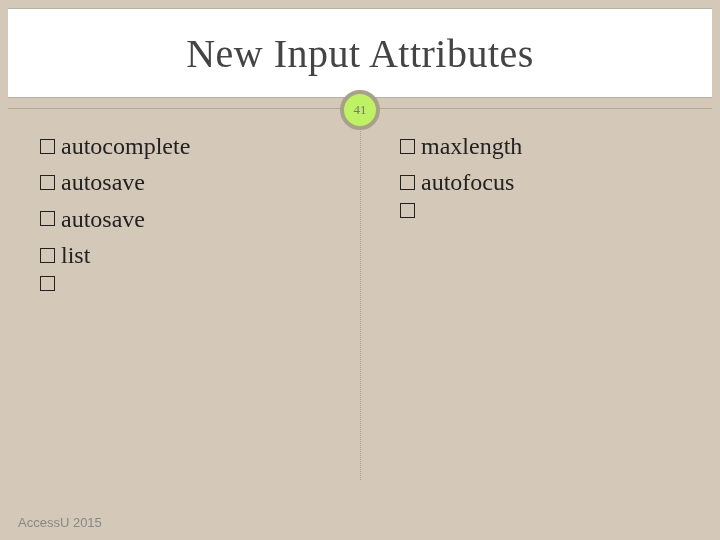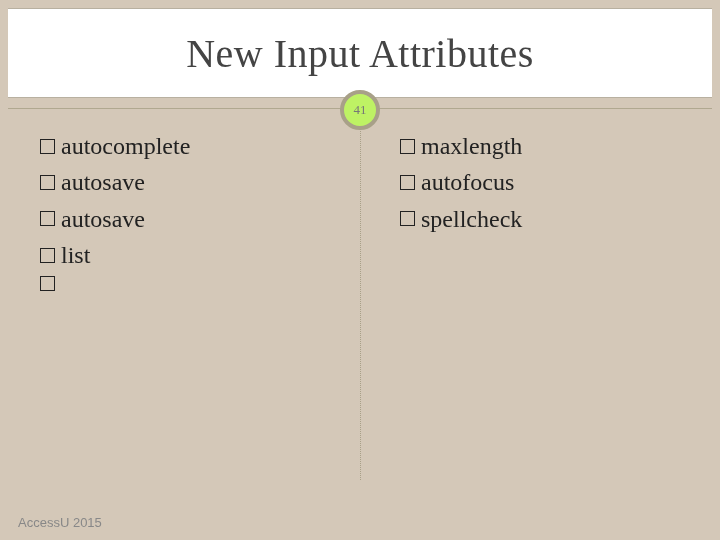--- a/index.html
+++ b/index.html
@@ -152,19 +152,18 @@
       <div class="item">
         <span class="bullet-box"></span>
         <span class="item-label">maxlength</span>
       </div>
       <div class="item">
         <span class="bullet-box"></span>
         <span class="item-label">autofocus</span>
       </div>
       <div class="item">
         <span class="bullet-box"></span>
-        <span class="item-label">spellcheck</span>
       </div>
     </div>
   </div>
 
   <div class="footer">AccessU 2015</div>
 </div>
 
 </body></html>

